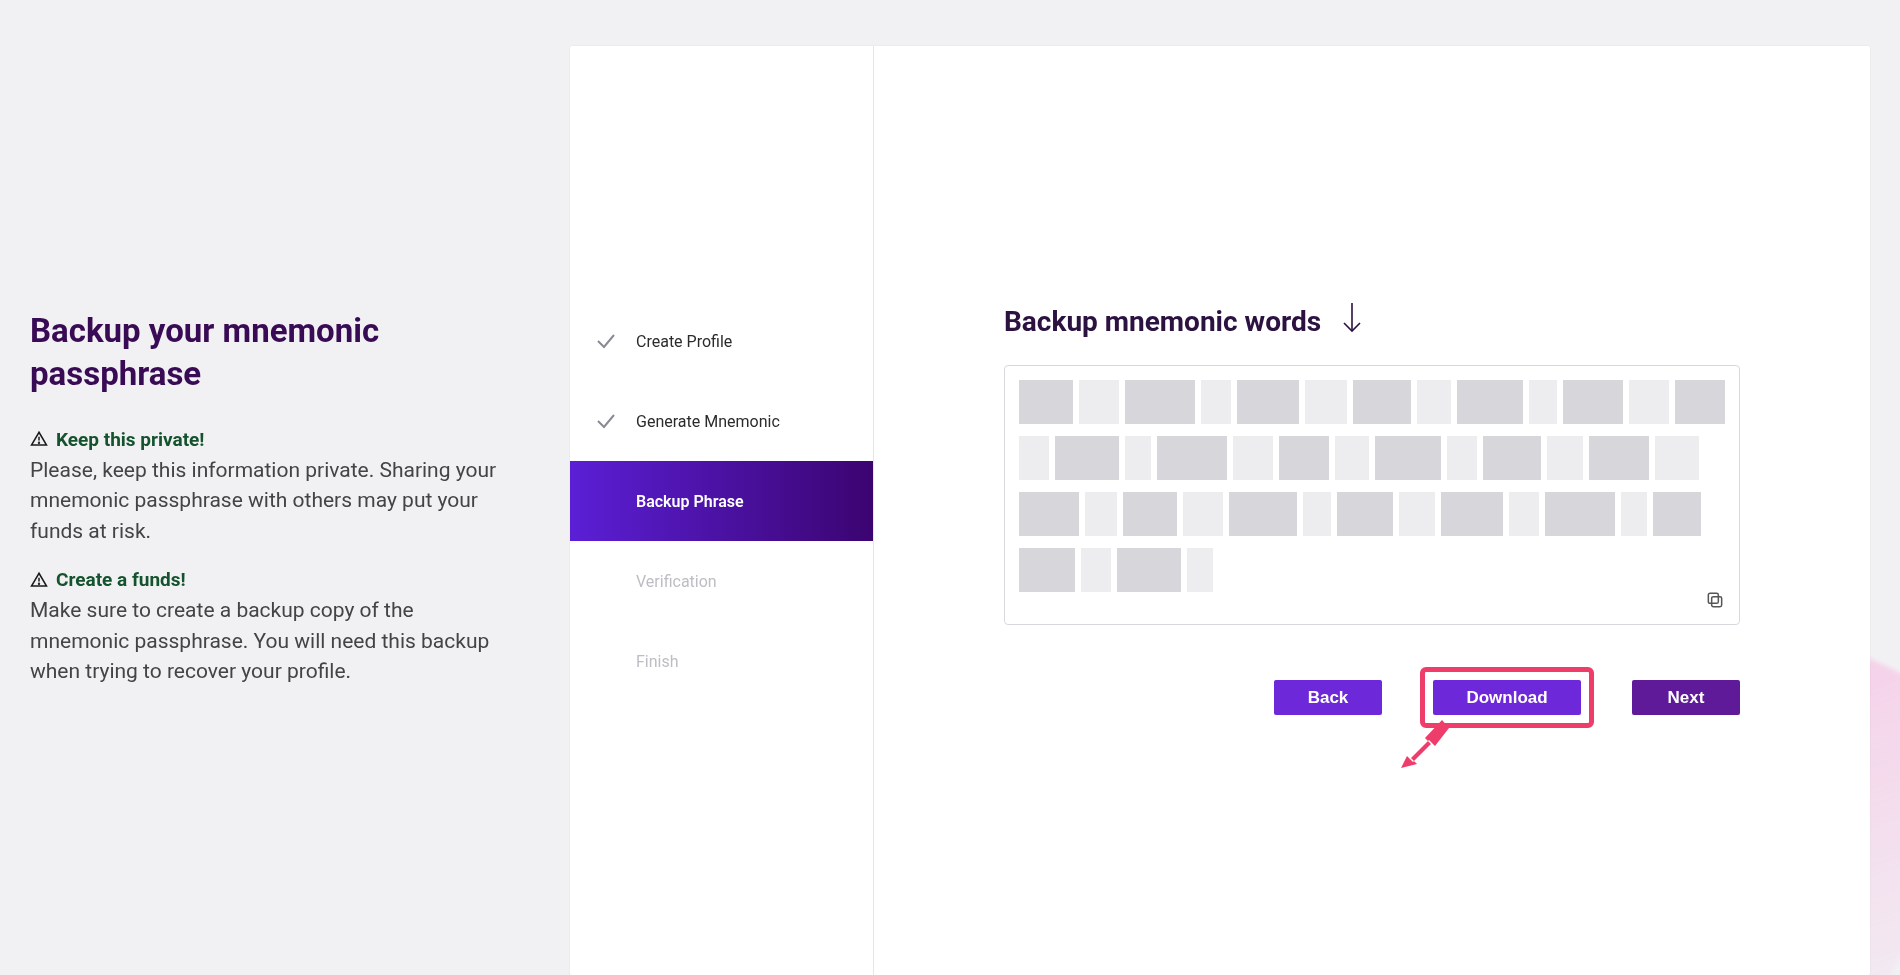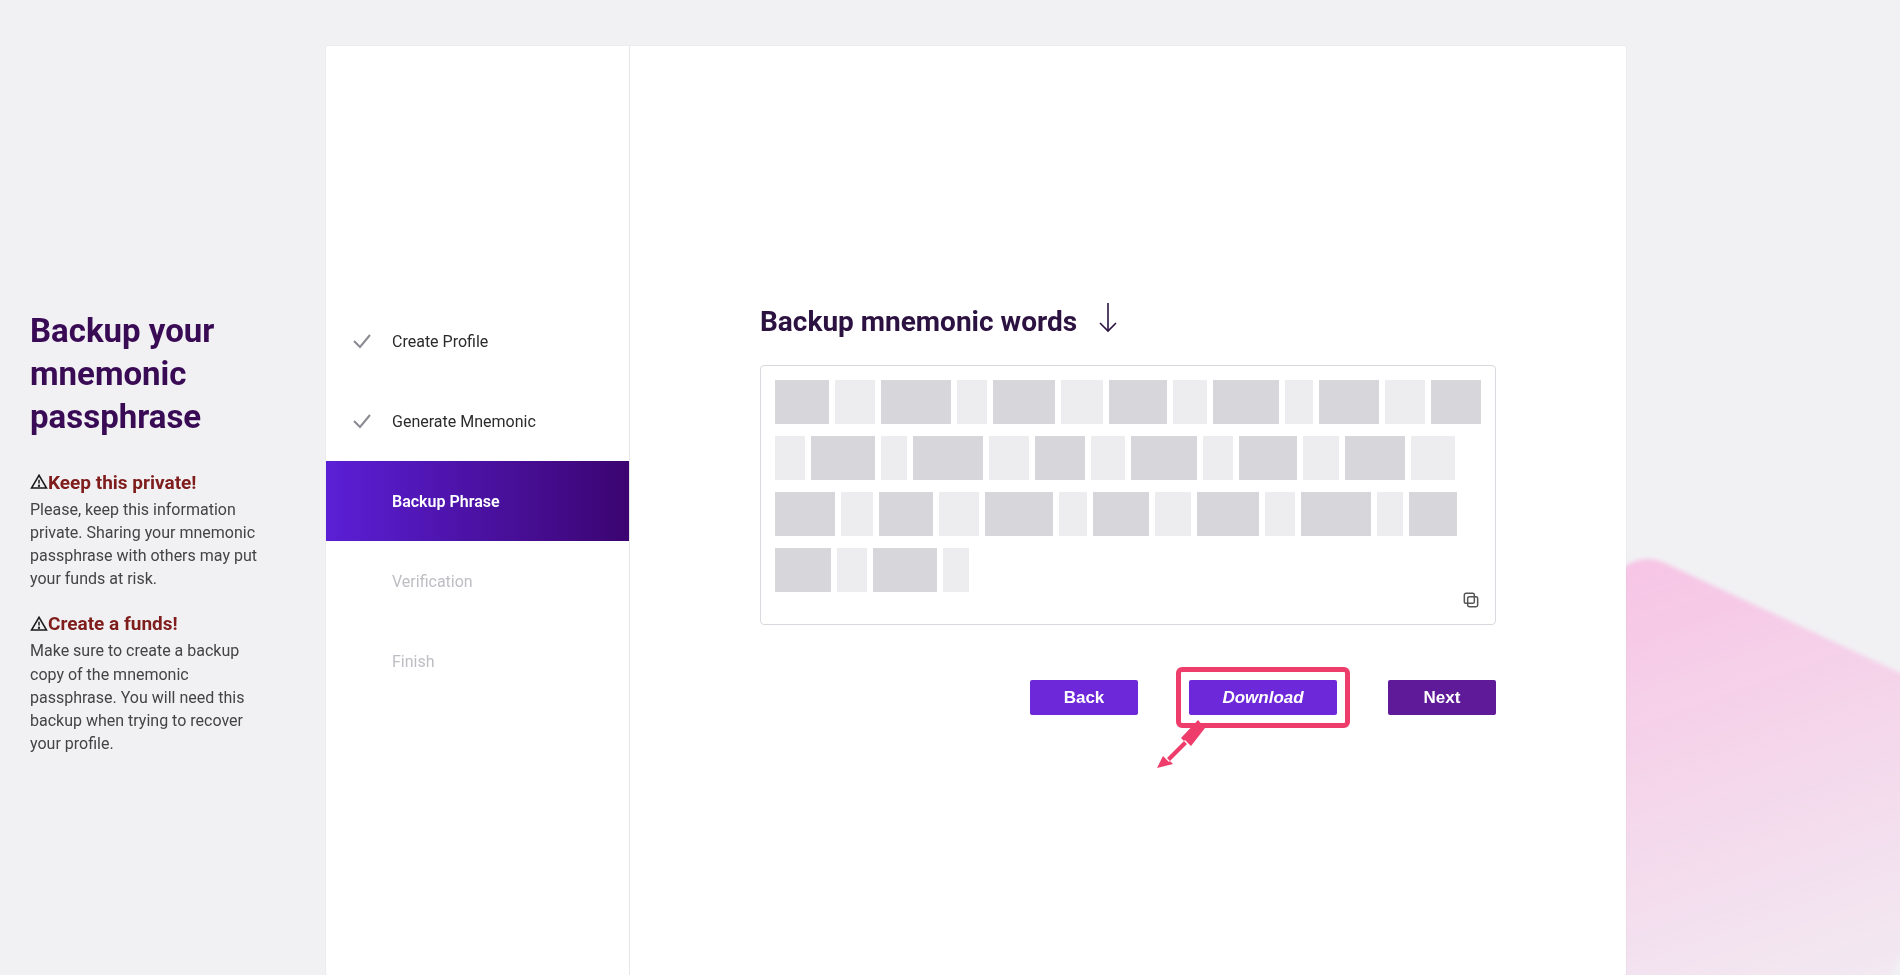--- a/index.html
+++ b/index.html
@@ -6,53 +6,54 @@
 body {
   font-family: -apple-system, BlinkMacSystemFont, "Segoe UI", Roboto, Helvetica, Arial, sans-serif;
   background: #f1f1f4;
   width: 1900px;
   height: 975px;
   overflow: hidden;
   position: relative;
 }
 .outer {
   display: flex;
-  width: 1626px;
+  width: 1900px;
   height: 975px;
   padding-left: 30px;
 }
 .left-col {
   width: 540px;
   padding-right: 60px;
   padding-top: 310px;
 }
 .left-title {
   font-size: 33px;
   font-weight: 700;
   color: #3a0b55;
   line-height: 1.3;
   margin-bottom: 32px;
 }
 .warn-block { margin-bottom: 22px; }
 .warn-head {
   display: flex;
   align-items: center;
+  gap: 8px;
   font-weight: 700;
   font-size: 19px;
-  color: #7f1d1d;
+  color: #14532d;
   margin-bottom: 4px;
 }
 .warn-icon {
   width: 18px; height: 18px;
   display: inline-flex;
   align-items: center;
   justify-content: center;
 }
 .warn-body {
-  font-size: 16px;
+  font-size: 21px;
   color: #444;
   line-height: 1.45;
 }
 .card {
   background: #fff;
   width: 1300px;
   margin-top: 46px;
   border-radius: 2px;
   display: flex;
   box-shadow: 0 0 0 1px rgba(0,0,0,0.02);
@@ -142,21 +143,21 @@
   border-radius: 2px;
 }
 .btn-dark { background: #6d28d9; }
 .btn-purple { background: #5f1a9a; }
 .dl-wrap {
   position: relative;
   padding: 8px;
   border: 5px solid #ee3d6b;
   border-radius: 6px;
 }
-.dl-wrap .btn { min-width: 148px; font-style: italic; }
+.dl-wrap .btn { min-width: 148px; }
 .pointer {
   position: absolute;
   left: -38px;
   bottom: -55px;
   transform: rotate(0deg);
 }
 .bg-shape-1 {
   position: absolute;
   right: -40px;
   bottom: -60px;

